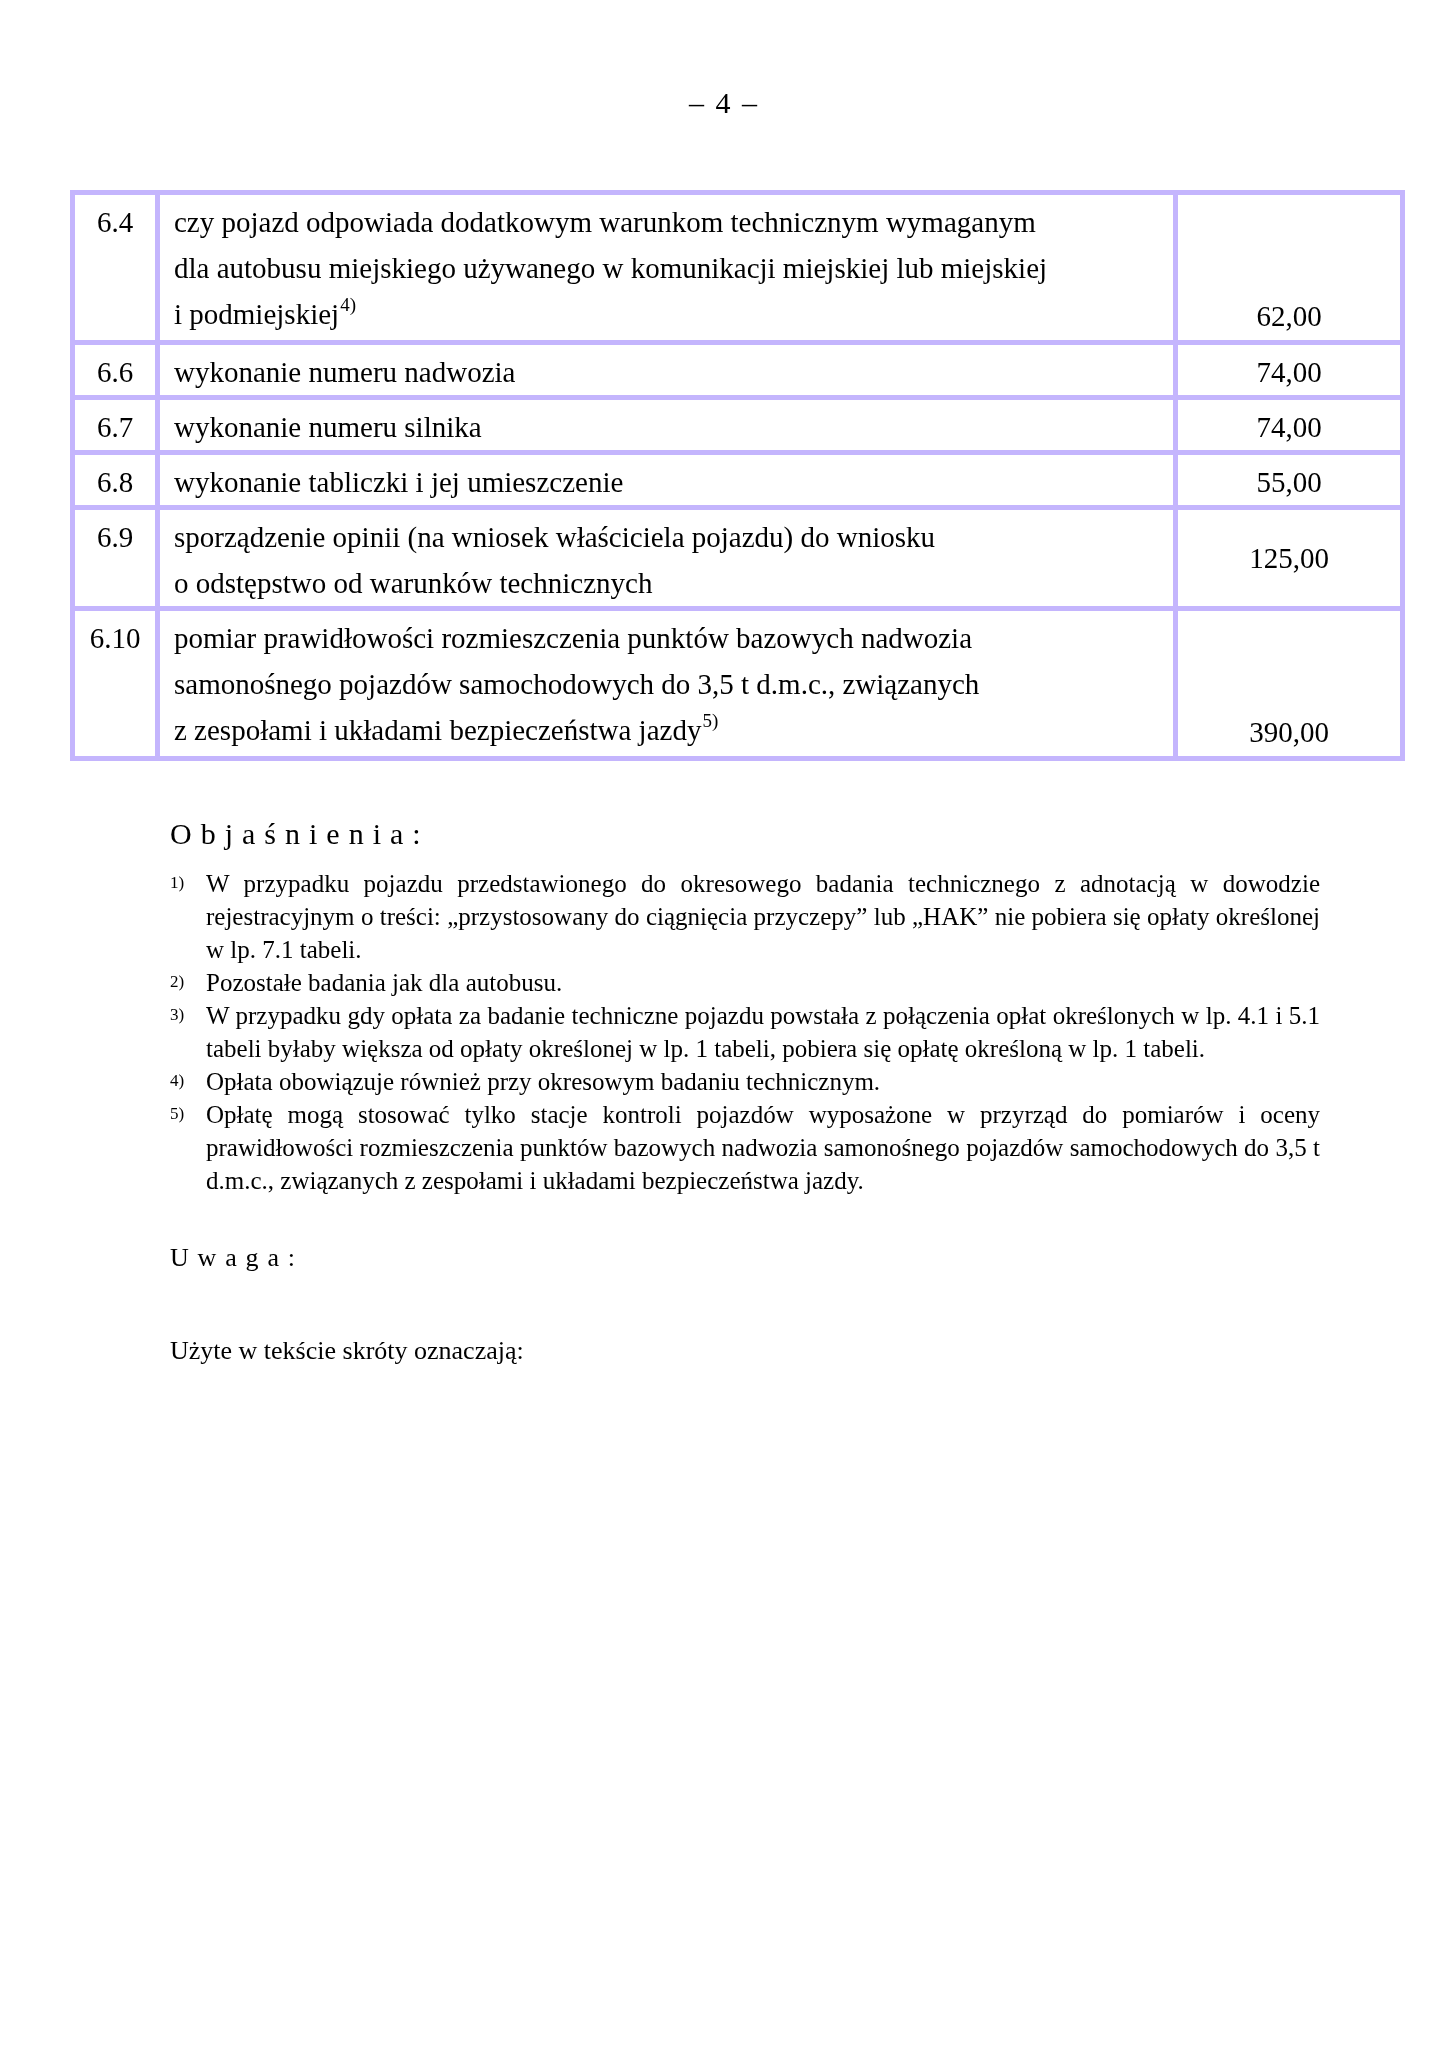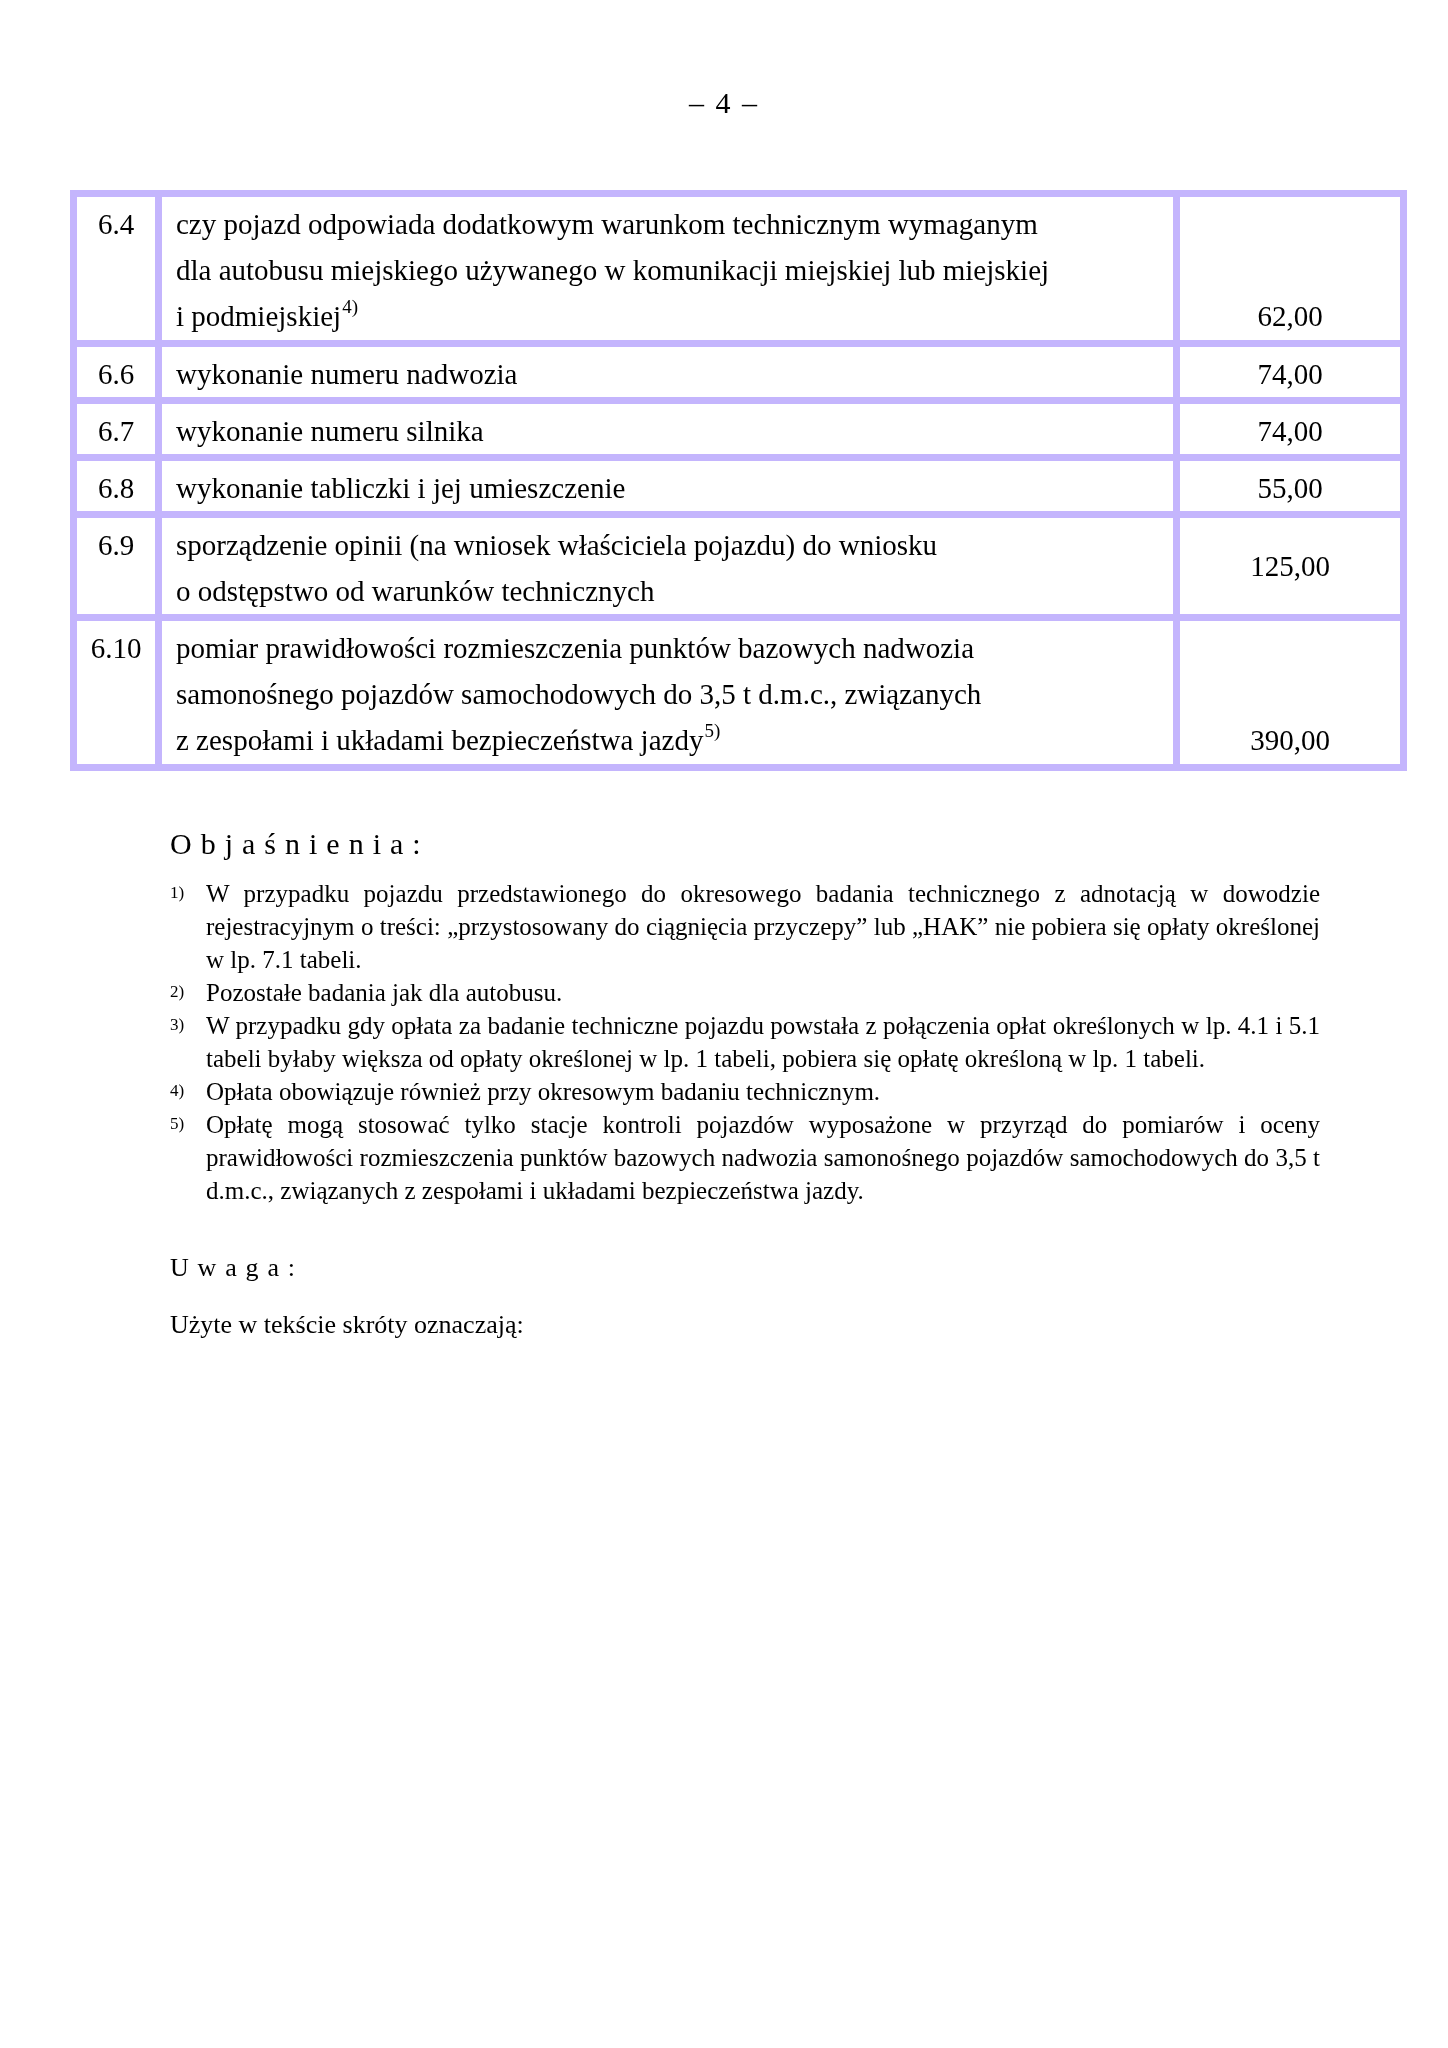--- a/index.html
+++ b/index.html
@@ -22,21 +22,21 @@
 
   
   table.fees {
     margin: 70px 0 0 70px;
     width: 1330px;
     border-collapse: collapse;
     table-layout: fixed;
     border: 3px solid #000;
     font-size: 29px;
   }
-  table.fees td { border: 7px solid #c4b5fd; vertical-align: top; }
+  table.fees td { border: 5px solid #c4b5fd; vertical-align: top; }
   col.c-no    { width: 85px; }
   col.c-desc  { width: 1018px; }
   col.c-price { width: 227px; }
 
   tr.rh150 { height: 150px; }
   tr.rh98  { height: 98px; }
   tr.rh50  { height: 50px; }
   tr.rh52  { height: 52px; }
   tr.rh96  { height: 96px; }
 
@@ -96,21 +96,21 @@
     line-height: 33px;
   }
 
   
   .note-heading {
     margin: 46px 1px 0 170px;
     font-size: 26px;
     letter-spacing: 0.34em;
   }
   .note-intro {
-    margin: 24px 0 0 170px;
+    margin: 60px 0 0 170px;
     font-size: 26px;
     line-height: 35px;
   }
   .abbr-list { margin: 0 0 0 170px; font-size: 26px; }
   .abbr-line { line-height: 35px; }
   .abbr-dash { font-weight: bold; padding: 0 6px; }
 </style>
 </head>
 <body>
 

